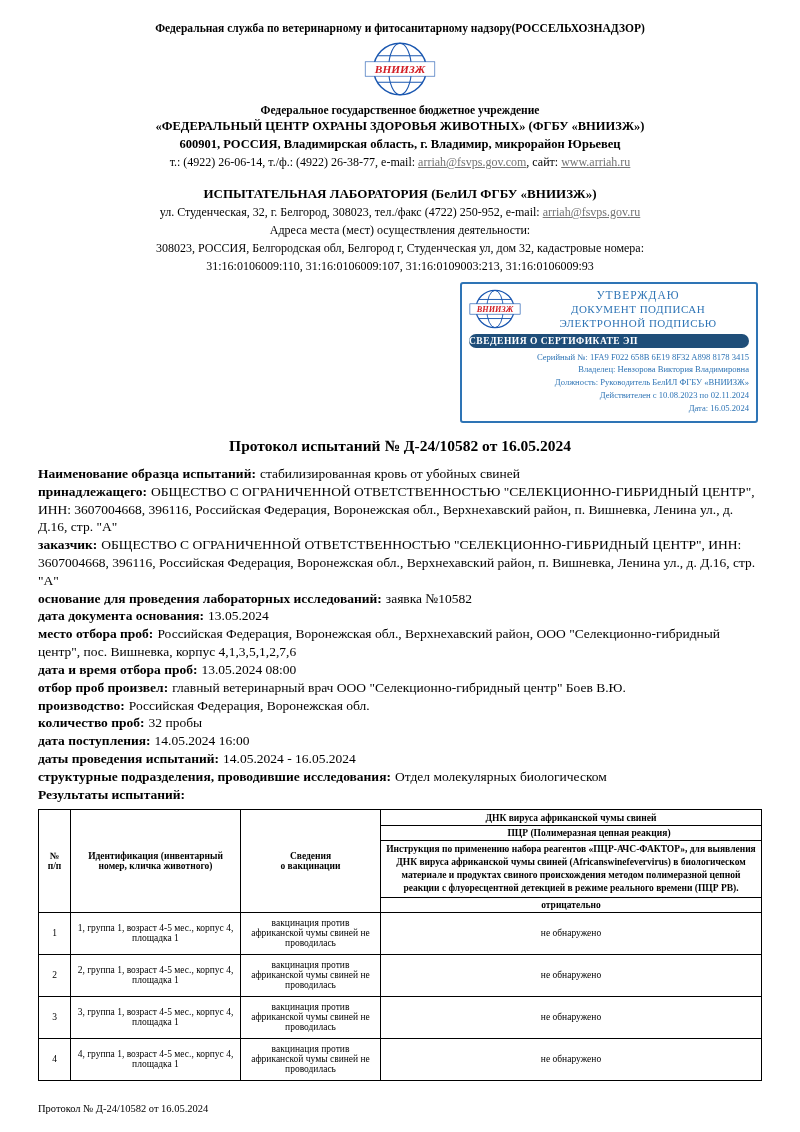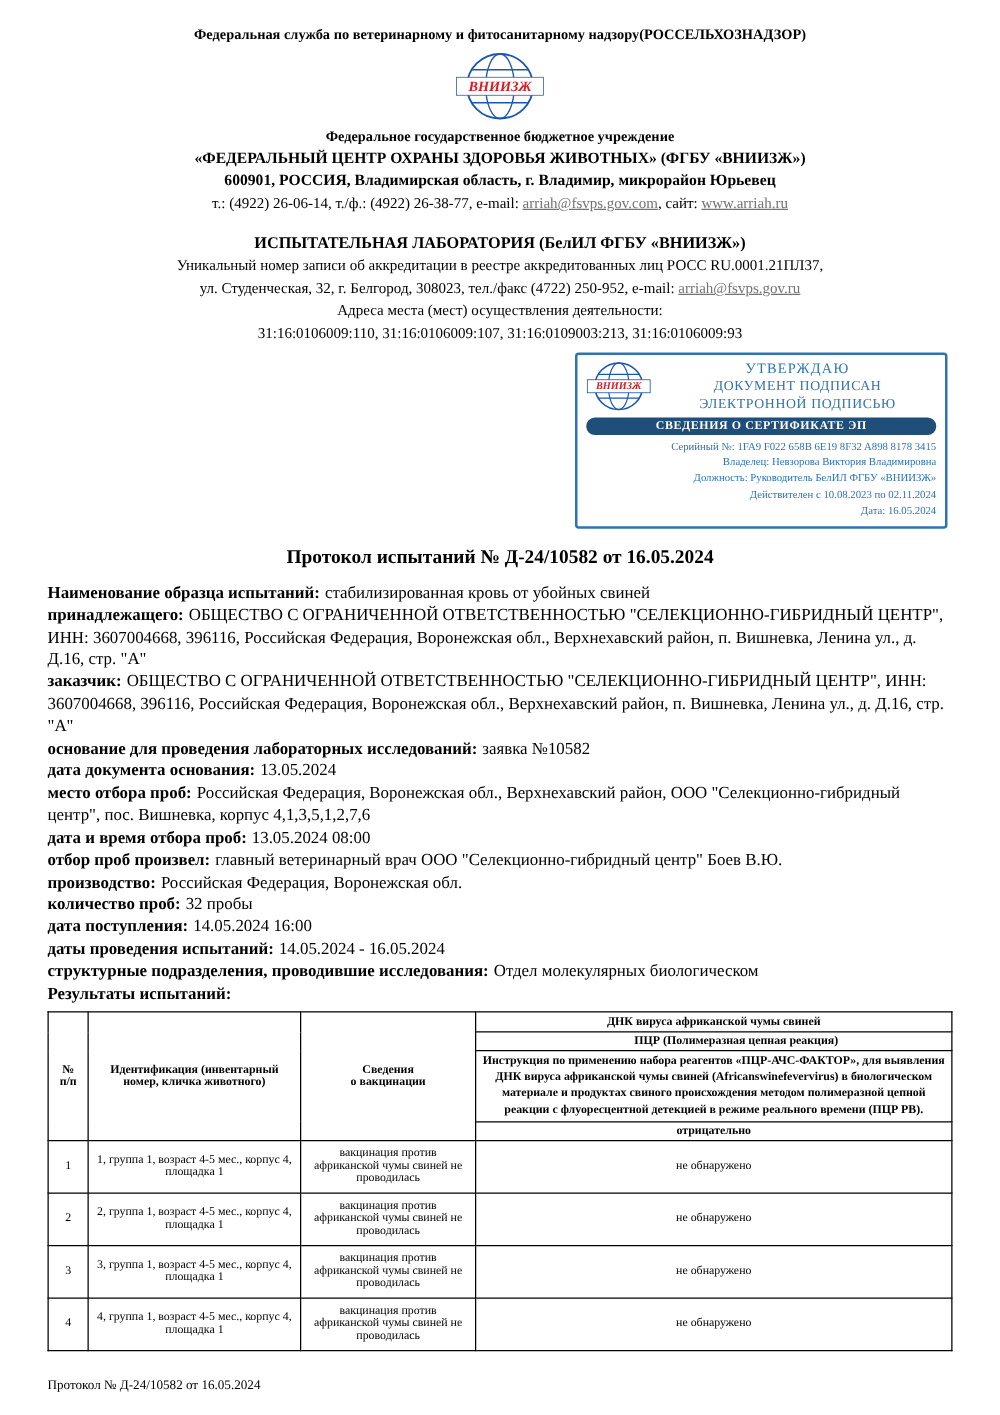--- a/index.html
+++ b/index.html
@@ -25,21 +25,21 @@
   .stamp {
     width:298px; border:2px solid #2e74b5; border-radius:3px;
     padding:5px 7px 6px 7px; color:#2e74b5;
   }
   .stamp-top { display:flex; align-items:flex-start; gap:6px; }
   .stamp-top-text { flex:1; text-align:center; }
   .stamp-approve { font-size:11.5px; letter-spacing:1px; }
   .stamp-signed { font-size:11px; line-height:1.25; margin-top:2px; letter-spacing:.5px; }
   .stamp-banner {
     background:#1f4e79; color:#fff; font-size:9.5px; font-weight:bold;
-    text-align:center; border-radius:7px; padding:2px 0; margin-top:3px; letter-spacing:.5px;
+    text-align:left; border-radius:7px; padding:2px 0; margin-top:3px; letter-spacing:.5px;
   }
   .stamp-details { font-size:8.6px; line-height:1.5; margin-top:3px; text-align:right; }
 
   .doc-title { font-size:15.5px; font-weight:bold; text-align:center; margin:14px 0 10px 0; }
 
   .fields { font-size:13.5px; line-height:1.32; }
   .fields p { margin:0; }
   .fields b { margin-right:4px; }
 
   table.results { border-collapse:collapse; width:100%; table-layout:fixed; margin-top:6px; }
@@ -76,25 +76,25 @@
   </div>
 
   <div class="center h-small">Федеральное государственное бюджетное учреждение</div>
   <div class="center h-mid">«ФЕДЕРАЛЬНЫЙ ЦЕНТР ОХРАНЫ ЗДОРОВЬЯ ЖИВОТНЫХ» (ФГБУ «ВНИИЗЖ»)</div>
   <div class="center h-mid">600901, РОССИЯ, Владимирская область, г. Владимир, микрорайон Юрьевец</div>
   <div class="center h-reg">
     <span>т.: (4922) 26-06-14, т./ф.: (4922) 26-38-77, e-mail: </span><a class="lnk">arriah@fsvps.gov.com</a><span>, сайт: </span><a class="lnk">www.arriah.ru</a>
   </div>
 
   <div class="center lab-title">ИСПЫТАТЕЛЬНАЯ ЛАБОРАТОРИЯ (БелИЛ ФГБУ «ВНИИЗЖ»)</div>
-  <div class="center addr-block">Уникальный номер записи об аккредитации в реестре аккредитованных лиц РОСС RU.0001.21ПЛ37,</div>
   <div class="center addr-block">
     <span>ул. Студенческая, 32, г. Белгород, 308023, тел./факс (4722) 250-952, e-mail: </span><a class="lnk">arriah@fsvps.gov.ru</a>
   </div>
   <div class="center addr-block">Адреса места (мест) осуществления деятельности:</div>
+  <div class="center addr-block">308023, РОССИЯ, Белгородская обл, Белгород г, Студенческая ул, дом 32, кадастровые номера:</div>
   <div class="center addr-block">31:16:0106009:110, 31:16:0106009:107, 31:16:0109003:213, 31:16:0106009:93</div>
 
   <div class="stamp-row">
     <div class="stamp">
       <div class="stamp-top">
         <svg width="52" height="40" viewBox="0 0 120 92">
           <g stroke="#1a57b0" fill="none" stroke-width="3">
             <ellipse cx="60" cy="46" rx="44" ry="43"></ellipse>
             <ellipse cx="60" cy="46" rx="19" ry="43" stroke-width="2.2"></ellipse>
             <path d="M22,24 H98" stroke-width="2.2"></path>

